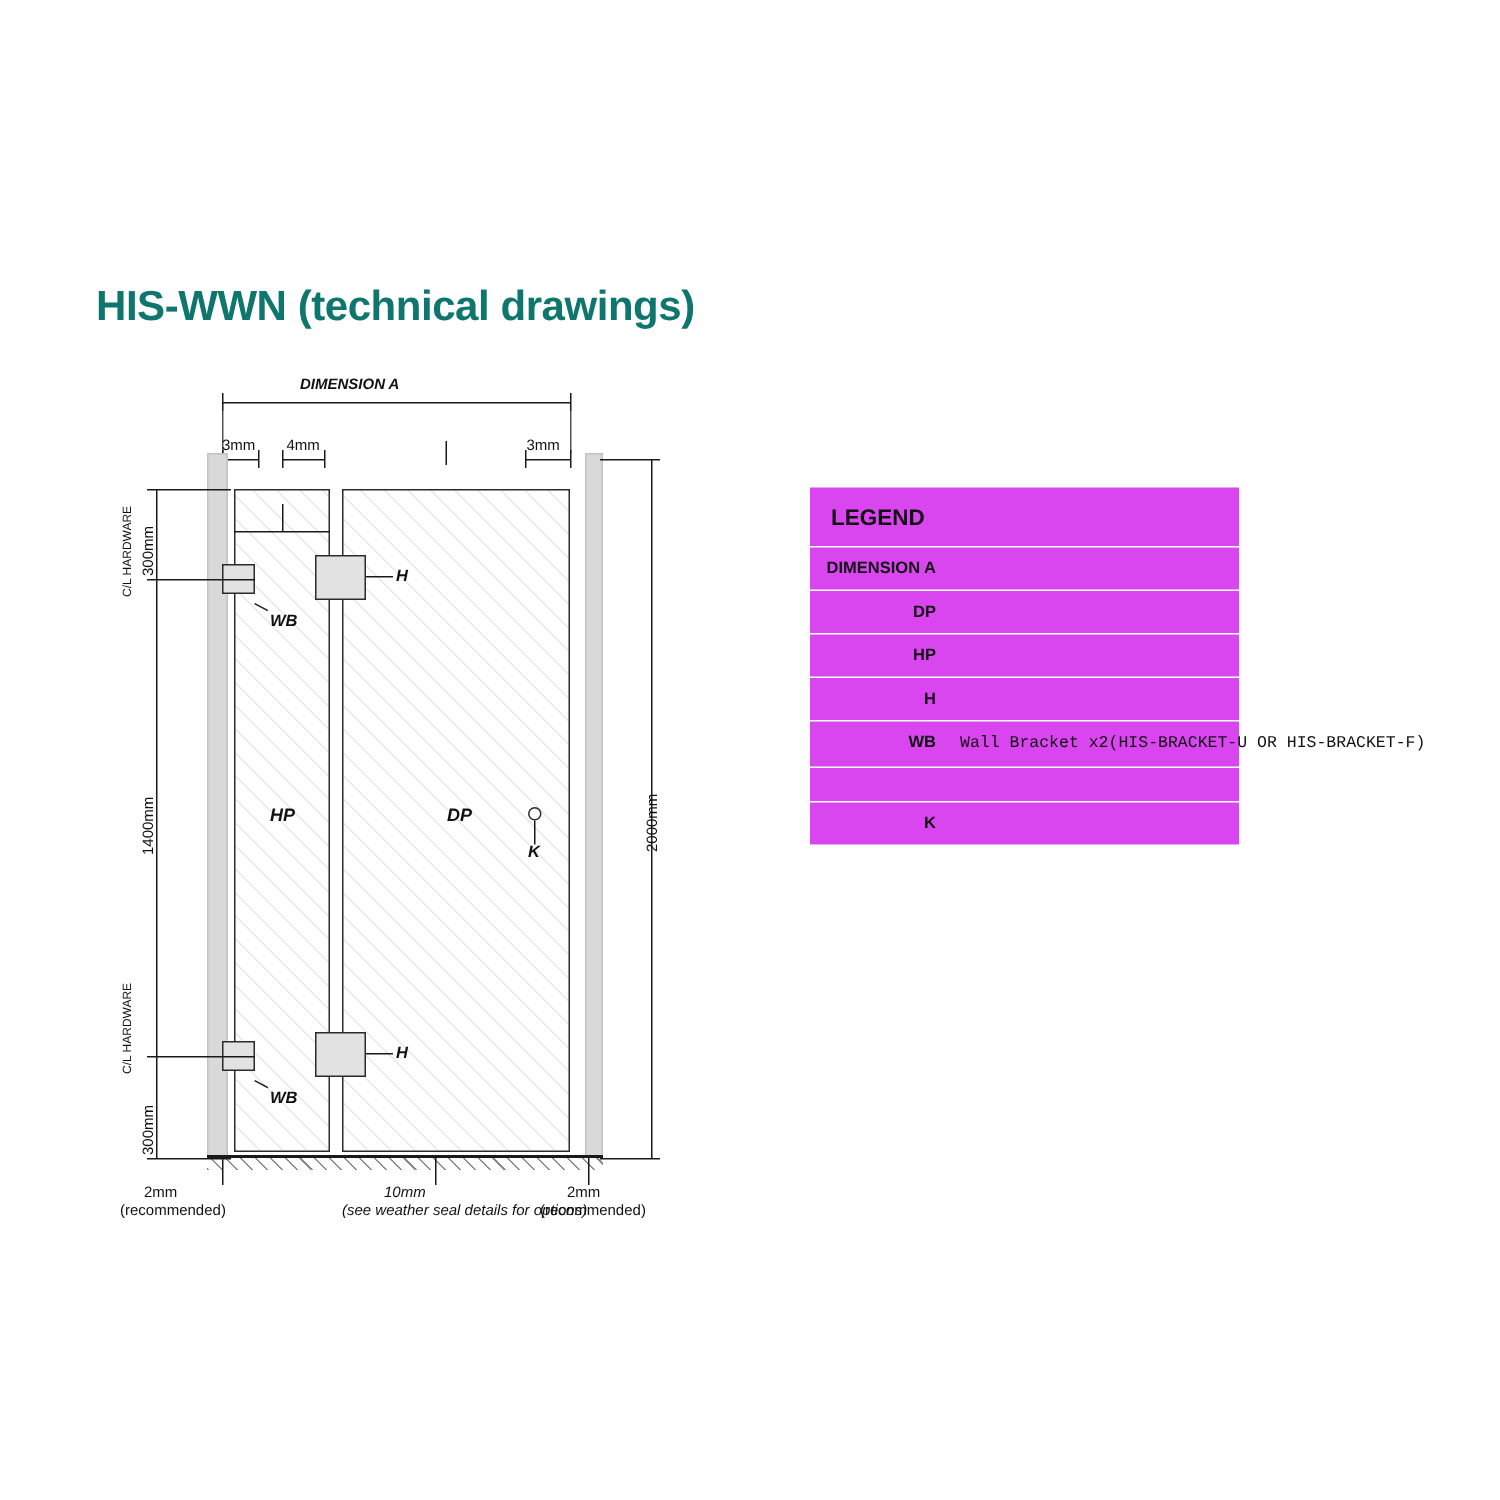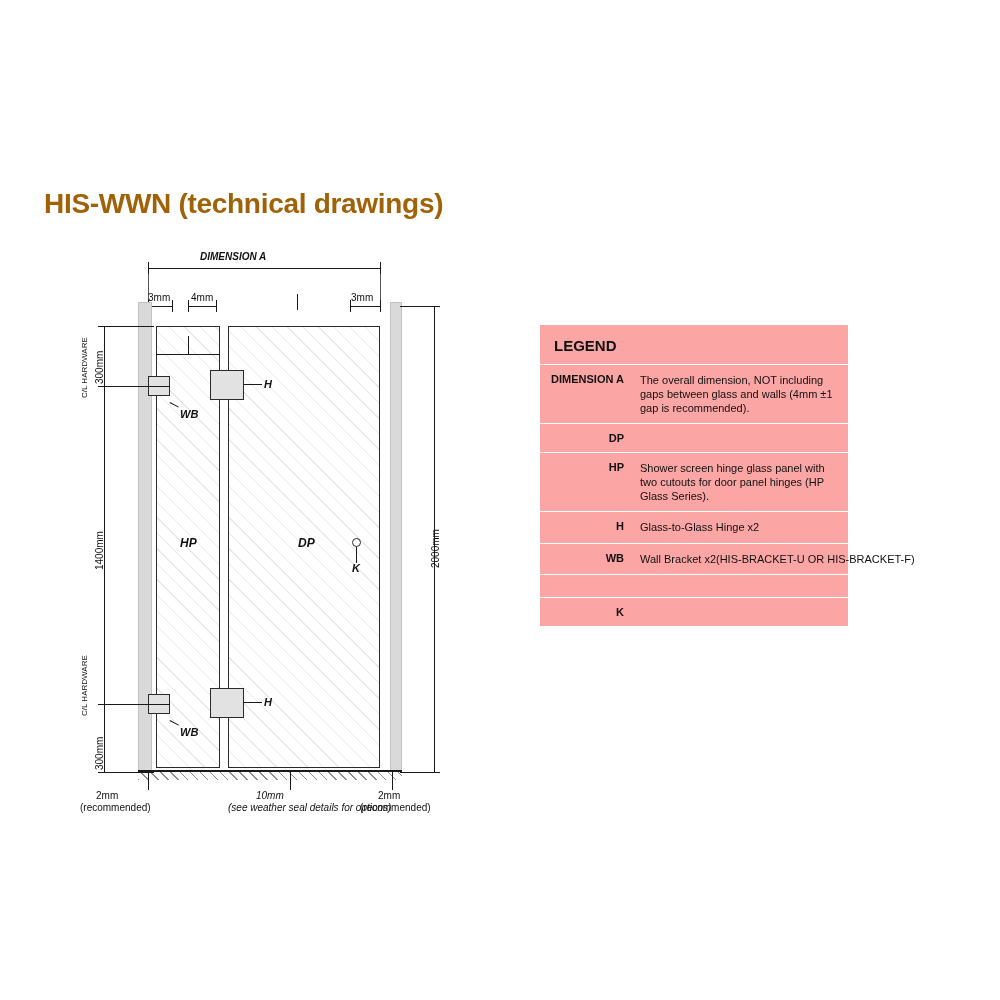--- a/index.html
+++ b/index.html
@@ -6,25 +6,25 @@
   body{
     width:1000px;height:1000px;
     background:#ffffff;
     font-family:"Liberation Sans", sans-serif;
     color:#111;
     position:relative;
     overflow:hidden;
   }
   .page-title{
     position:absolute;
-    left:44px; top:188px;
+    left:64px; top:188px;
     font-size:28px;
     font-weight:bold;
     letter-spacing:-0.3px;
-    color:#a16207;
+    color:#0f766e;
   }
 
   
   .drawing{
     position:absolute;
     left:60px; top:250px;
     width:460px; height:600px;
   }
   .lbl{
     position:absolute;
@@ -78,22 +78,22 @@
   }
   .ln{position:absolute;background:#1a1a1a;}
   .ln.h{height:1px;}
   .ln.v{width:1px;}
   .thin{background:#555;}
 
   
   .legend{
     position:absolute;
     left:540px; top:325px;
-    width:308px;
-    background:#fca5a5;
+    width:286px;
+    background:#d946ef;
     font-size:11px;
     color:#111;
   }
   .legend .lg-title{
     font-size:15px;
     font-weight:bold;
     padding:12px 14px 10px 14px;
     border-bottom:1px solid #ffffff;
   }
   .lg-row{
@@ -112,20 +112,21 @@
   .lg-row .v{
     flex:1;
     padding:8px 10px 8px 8px;
     line-height:1.28;
     box-sizing:border-box;
     white-space:pre-line;
   }
   .lg-row.wide .v{
     white-space:nowrap;
     overflow:visible;
+    font-family:Liberation Mono, monospace;
   }
   .lg-row.blank{min-height:22px;}
   .lg-foot{
     font-size:10px;
     font-style:italic;
     padding:10px 0 0 0;
     text-align:center;
     color:#111;
     background:#fff;
   }
@@ -221,35 +222,32 @@
   <div class="ln v" style="left:332px;top:522px;height:18px;"></div>
   <div class="lbl" style="left:318px;top:540px;">2mm</div>
   <div class="lbl" style="left:300px;top:552px;">(recommended)</div>
 </div>
 
 <div class="legend">
   <div class="lg-title">LEGEND</div>
 
   <div class="lg-row">
     <div class="k">DIMENSION A</div>
-    <div class="v">The overall dimension, NOT including gaps between glass and walls (4mm ±1 gap is recommended).</div>
   </div>
 
   <div class="lg-row">
     <div class="k">DP</div>
   </div>
 
   <div class="lg-row">
     <div class="k">HP</div>
-    <div class="v">Shower screen hinge glass panel with two cutouts for door panel hinges (HP Glass Series).</div>
   </div>
 
   <div class="lg-row">
     <div class="k">H</div>
-    <div class="v">Glass-to-Glass Hinge x2</div>
   </div>
 
   <div class="lg-row wide">
     <div class="k">WB</div>
     <div class="v">Wall Bracket x2(HIS-BRACKET-U OR HIS-BRACKET-F)</div>
   </div>
 
   <div class="lg-row blank">
     <div class="k"></div>
     <div class="v"></div>

